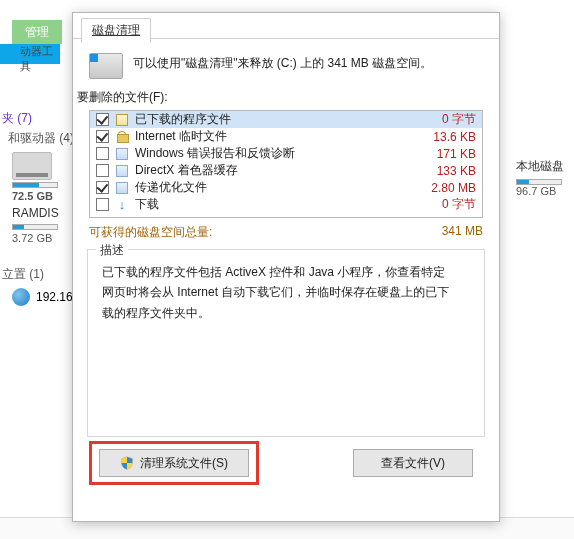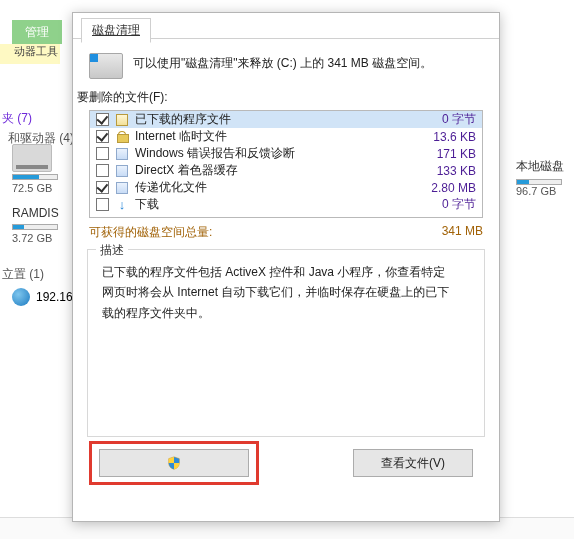--- a/index.html
+++ b/index.html
@@ -1,21 +1,21 @@
 <!DOCTYPE html>
 <html><head>
 <meta charset="utf-8">
 <style>
 * { box-sizing: border-box; font-family: "Microsoft YaHei", "Segoe UI", sans-serif; }
 body { margin: 0; width: 574px; height: 539px; background: #fff; font-size: 12px; overflow: hidden; position: relative; }
 
 
 .bg { position: absolute; inset: 0; background: #fff; }
 .bg .ribbon-tab { position: absolute; top: 20px; left: 12px; width: 50px; height: 24px; background: #8fd18b; color: #fff; text-align: center; line-height: 24px; font-size: 12px; }
-.bg .ribbon-sub { position: absolute; top: 44px; left: 0; width: 60px; height: 20px; background: #fef9c3; font-size: 11px; padding-left: 14px; color: #444; }
+.bg .ribbon-sub { position: absolute; top: 44px; left: 0; width: 60px; height: 20px; background: #0ea5e9; font-size: 11px; padding-left: 20px; color: #444; }
 
 .bg .section1 { position: absolute; top: 110px; left: 2px; font-size: 12px; color: #6d28d9; }
 .bg .section2 { position: absolute; top: 130px; left: 8px; font-size: 12px; color: #555; }
 
 .bg .drive { position: absolute; left: 12px; }
 .bg .drive .icon { width: 40px; height: 28px; background: #d9d9d9; border: 1px solid #bbb; border-radius: 2px; position: relative; }
 .bg .drive .icon::after { content: ""; position: absolute; bottom: 2px; left: 3px; right: 3px; height: 4px; background: #888; }
 .bg .drive .bar { width: 46px; height: 6px; border: 1px solid #aaa; margin-top: 2px; background: #eee; }
 .bg .drive .bar .fill { height: 100%; background: #269bda; }
 .bg .drive .label-size { font-size: 11px; color: #555; margin-top: 2px; }
@@ -44,21 +44,21 @@
 
 .section-label { padding: 6px 16px 4px 4px; font-size: 12px; color: #222; }
 
 .listbox { margin: 0 16px; border: 1px solid #b9b9b9; height: 108px; overflow-y: auto; background: #fff; }
 .listrow { display: flex; align-items: center; height: 17px; padding: 0 6px; font-size: 12px; color: #222; }
 .listrow.sel { background: #d1e4f7; }
 .chk { width: 13px; height: 13px; border: 1px solid #767676; margin-right: 6px; display: inline-flex; align-items: center; justify-content: center; background: #fff; }
 .chk.checked::after { content: ""; width: 5px; height: 8px; border: solid #323232; border-width: 0 2px 2px 0; transform: rotate(40deg) translate(-1px,-1px); }
 .rico { width: 14px; height: 14px; margin-right: 6px; display: inline-flex; align-items: center; justify-content: center; }
 .rname { flex: 1; white-space: nowrap; overflow: hidden; text-overflow: ellipsis; }
-.rsize { color: #4c1d95; }
+.rsize { color: #b91c1c; }
 
 .summary { display: flex; padding: 6px 16px 2px 16px; font-size: 12px; color: #a16207; }
 .summary .lab { flex: 1; }
 
 .desc-group { margin: 6px 14px 0 14px; border: 1px solid #d8d8d8; padding: 12px 28px 70px 14px; position: relative; height: 188px; }
 .desc-title { position: absolute; top: -8px; left: 8px; background: #fff; padding: 0 4px; font-size: 12px; color: #333; }
 .desc-text { font-size: 12px; color: #222; line-height: 1.7; }
 
 .btnrow { display: flex; gap: 40px; padding: 12px 26px 0 26px; justify-content: space-between; }
 .btnwrap { position: relative; }
@@ -81,21 +81,21 @@
 </head>
 <body>
 
 <div class="bg">
   <div class="ribbon-tab">管理</div>
   <div class="ribbon-sub">动器工具</div>
 
   <div class="section1">夹 (7)</div>
   <div class="section2">和驱动器 (4)</div>
 
-  <div class="drive" style="top:144px;">
+  <div class="drive" style="top:152px;font-weight:bold;">
     <div class="icon"></div>
     <div class="bar">
         <div class="fill" style="width:60%"></div>
       </div>
     <div class="label-size">72.5 GB</div>
   </div>
 
   <div style="position:absolute;left:12px;top:206px;font-size:12px;color:#333;">RAMDIS</div>
   <div class="drive" style="top:222px;">
     <div class="bar">
@@ -199,20 +199,21 @@
       <button class="winbtn">
         <span class="shield">
           <svg viewBox="0 0 16 16">
               <path d="M8 1 L14 3 V8 C14 12 11 14.5 8 15 C5 14.5 2 12 2 8 V3 Z" fill="#ffd23e" stroke="#b9861a" stroke-width="0.6"></path>
               <path d="M8 1 L14 3 V8 H8 Z" fill="#2e8bd8"></path>
               <path d="M8 8 H14 C14 12 11 14.5 8 15 Z" fill="#ffd23e"></path>
               <path d="M8 1 L2 3 V8 H8 Z" fill="#ffd23e"></path>
               <path d="M8 8 H2 C2 12 5 14.5 8 15 Z" fill="#2e8bd8"></path>
             </svg>
         </span>
+        <span>清理系统文件(S)</span>
       </button>
     </div>
     <div class="btnwrap">
       <button class="winbtn" style="min-width:120px;">
         <span>查看文件(V)</span>
       </button>
     </div>
   </div>
 </div>
 

